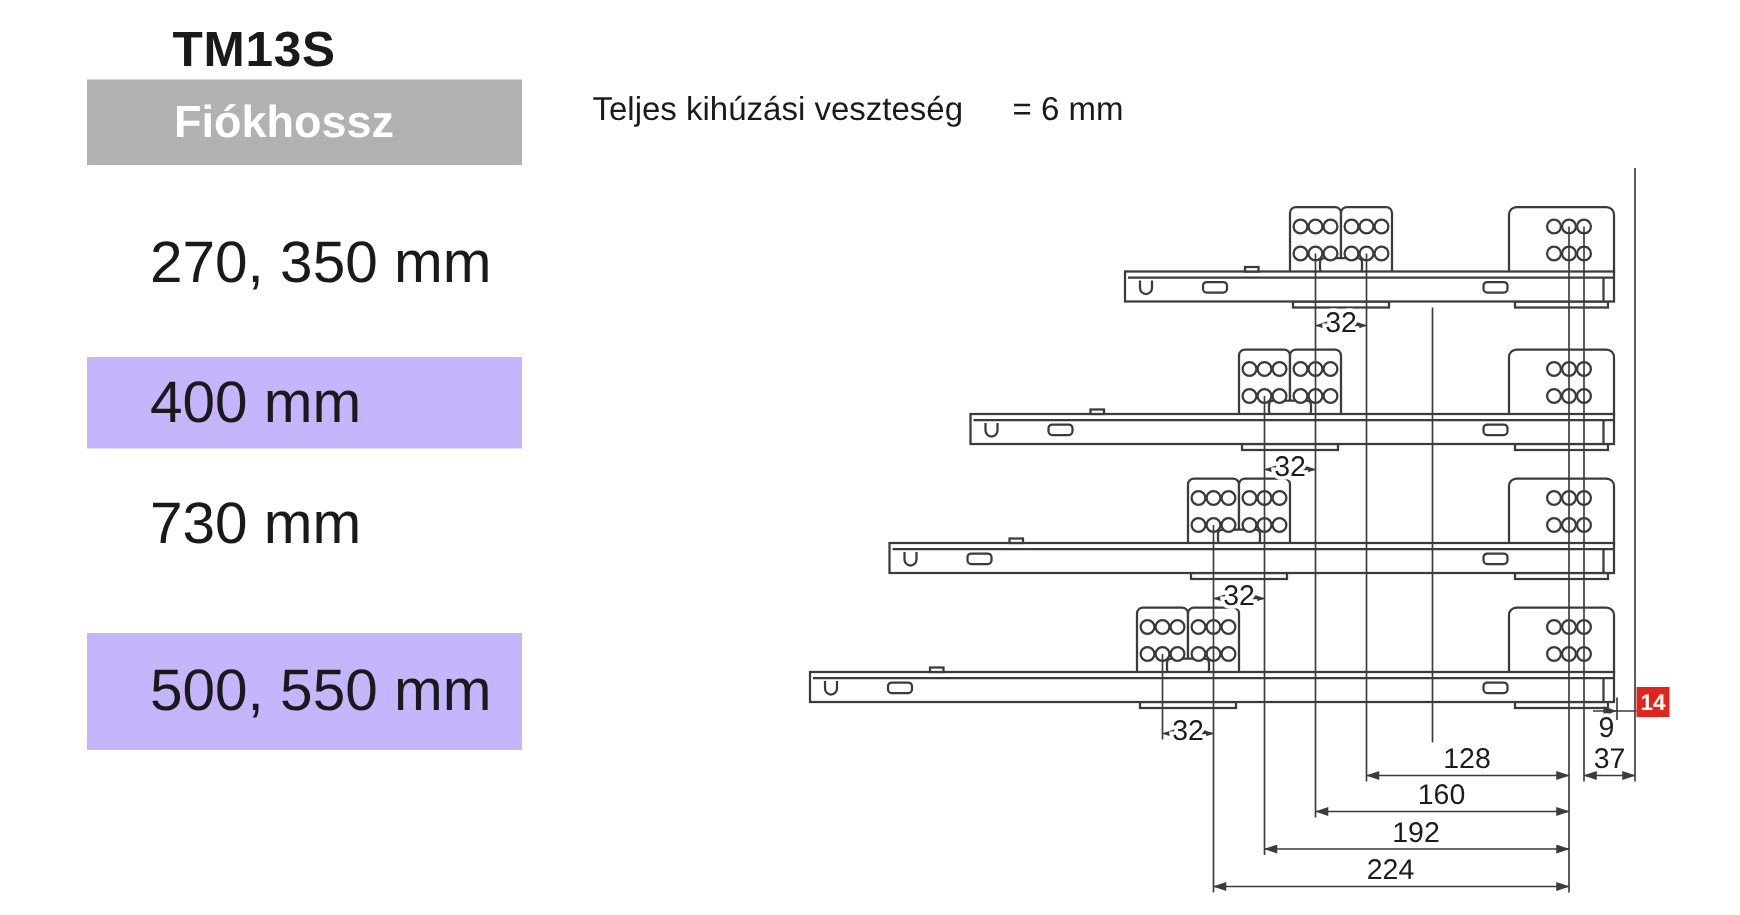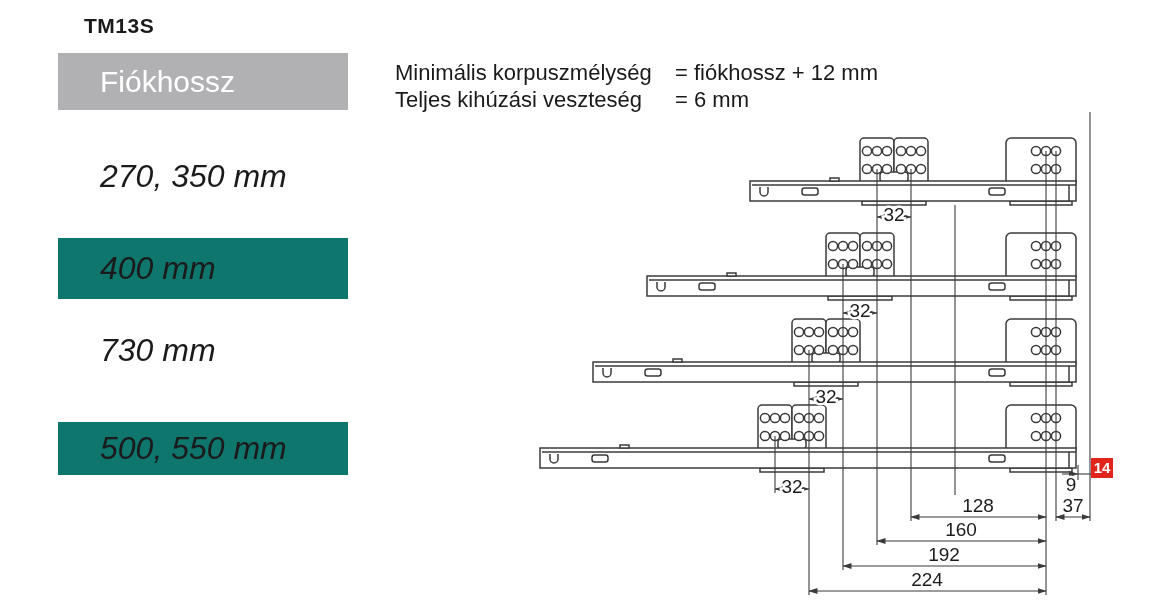--- a/index.html
+++ b/index.html
@@ -1,35 +1,35 @@
 <!DOCTYPE html>
 <html><head>
 <meta charset="utf-8">
 <style>
   html,body{margin:0;padding:0}
   body{
     width:1160px;height:610px;position:relative;background:#fff;
     font-family:"Liberation Sans",sans-serif;color:#1a1a1a;overflow:hidden;
   }
   .abs{position:absolute}
-  .page-title{left:84px;top:14px;font-size:21px;font-weight:bold;letter-spacing:.5px}
+  .page-title{left:115px;top:14px;font-size:33px;font-weight:bold;letter-spacing:.5px}
   .len-header{
     left:58px;top:53px;width:290px;height:57px;background:#b1b1b4;color:#fff;
-    font-size:30px;font-weight:normal;display:flex;align-items:center;
+    font-size:30px;font-weight:bold;display:flex;align-items:center;
+    padding-left:58px;box-sizing:border-box;
+  }
+  .size-row{
+    left:58px;width:290px;font-size:39px;display:flex;align-items:center;
     padding-left:42px;box-sizing:border-box;
   }
-  .size-row{
-    left:58px;width:290px;font-size:32px;display:flex;align-items:center;
-    padding-left:42px;box-sizing:border-box;font-style:italic;
-  }
-  .size-row.band{background:#0f766e}
+  .size-row.band{background:#c4b5fd}
   .r1{top:146px;height:60px}
   .r2{top:238px;height:61px}
   .r3{top:320px;height:60px}
-  .r4{top:422px;height:53px}
+  .r4{top:422px;height:78px}
   .specs{left:395px;top:59px}
   .spec-line{display:flex;font-size:22px;line-height:27px}
   .spec-name{width:280px}
   .diagram-wrap{left:500px;top:95px;width:660px;height:515px}
 
   
   .ln{fill:none;stroke:#3b3b3b;stroke-width:1.5}
   .fw{fill:#fff;stroke:#3b3b3b;stroke-width:1.5}
   .dm{fill:none;stroke:#3b3b3b;stroke-width:1.1}
   text.dim{font-family:"Liberation Sans",sans-serif;font-size:19px;fill:#1c1c1c;text-anchor:middle}
@@ -53,24 +53,20 @@
 </div>
 <div class="abs size-row r3">
   <span>730 mm</span>
 </div>
 <div class="abs size-row band r4">
   <span>500, 550 mm</span>
 </div>
 
 <div class="abs specs">
   <div class="spec-line">
-    <span class="spec-name">Minimális korpuszmélység</span>
-    <span class="spec-value">= fiókhossz + 12 mm</span>
-  </div>
-  <div class="spec-line">
     <span class="spec-name">Teljes kihúzási veszteség</span>
     <span class="spec-value">= 6 mm</span>
   </div>
 </div>
 
 <svg class="abs diagram-wrap" viewBox="500 95 660 515" width="660" height="515" xmlns="http://www.w3.org/2000/svg">
   <defs>
     <g id="holerow">
       <circle cx="-10" cy="0" r="4.6" class="fw" stroke-width="1.4"></circle>
       <circle cx="0" cy="0" r="4.6" class="fw" stroke-width="1.4"></circle>

